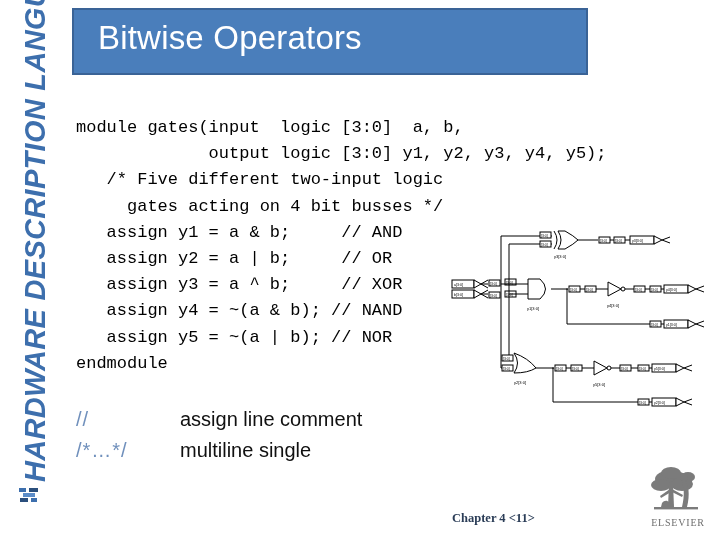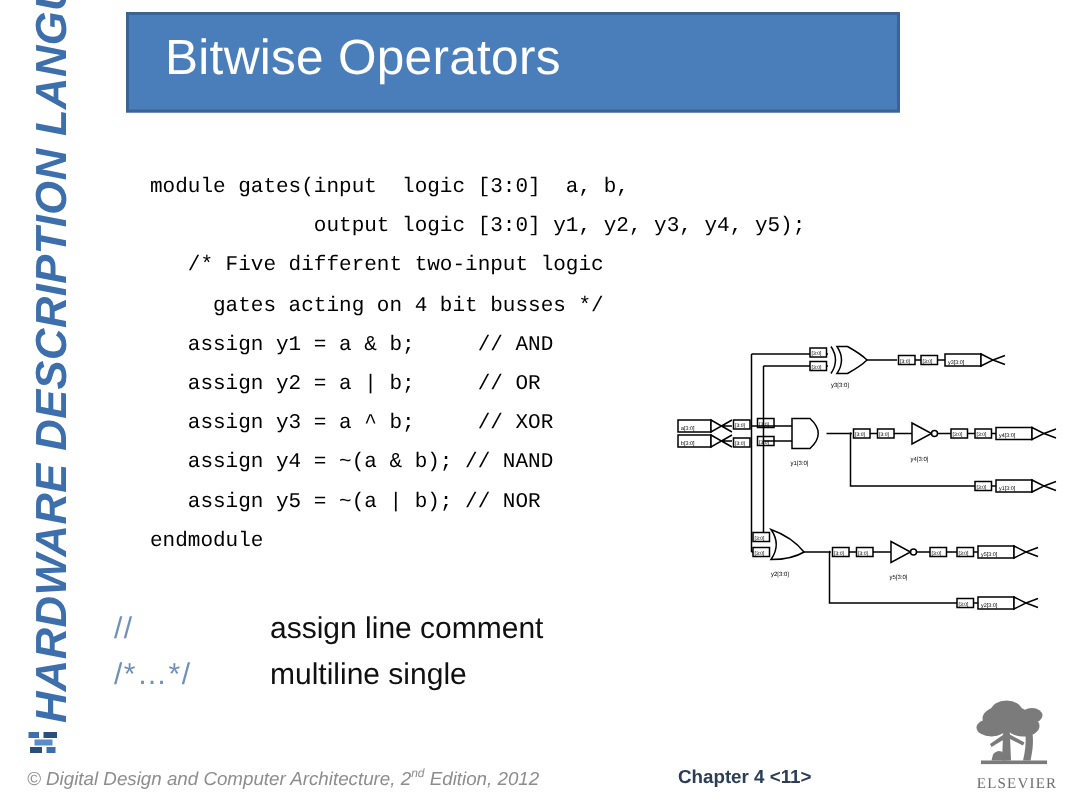--- a/index.html
+++ b/index.html
@@ -42,21 +42,21 @@
     letter-spacing: 0.3px;
     color: #3d6fad;
     white-space: nowrap;
     text-align: left;
     line-height: 40px;
   }
 
   
   #title-bar {
     position: absolute;
-    left: 84px;
+    left: 72px;
     top: 8px;
     width: 516px;
     height: 67px;
     background: #4a7ebb;
     border: 2px solid #3a6396;
     box-sizing: border-box;
   }
   #title-text {
     position: absolute;
     left: 24px;
@@ -68,25 +68,24 @@
     white-space: nowrap;
     letter-spacing: 0.2px;
   }
 
   
   #code-block {
     position: absolute;
     left: 76px;
     top: 98px;
     font-family: "Liberation Mono", "DejaVu Sans Mono", monospace;
-    font-size: 14px;
+    font-size: 17px;
     line-height: 26.2px;
     color: #000000;
     white-space: pre;
-    margin-left: 24px;
   }
 
   
   #legend {
     position: absolute;
     left: 76px;
     top: 408px;
     font-family: "Liberation Sans", sans-serif;
   }
   .legend-row {
@@ -131,21 +130,21 @@
     white-space: nowrap;
   }
   #footer-copy sup {
     font-size: 8px;
     vertical-align: super;
   }
   #footer-chapter {
     position: absolute;
     left: 452px;
     top: 511px;
-    font-family: Liberation Sans, sans-serif;
+    font-family: Liberation Serif, serif;
     font-size: 12.5px;
     font-weight: bold;
     color: #2b3d57;
     white-space: nowrap;
   }
 
   
   #elsevier-logo {
     position: absolute;
     left: 648px;
@@ -400,23 +399,20 @@
   <div id="footer-logo">
     <svg width="22" height="16" viewBox="0 0 22 16">
       <rect x="1" y="1" width="7" height="4" fill="#3d6fad"></rect>
       <rect x="11" y="1" width="9" height="4" fill="#2b4f7d"></rect>
       <rect x="5" y="6" width="12" height="4" fill="#5b8cc8"></rect>
       <rect x="2" y="11" width="8" height="4" fill="#2b4f7d"></rect>
       <rect x="13" y="11" width="6" height="4" fill="#3d6fad"></rect>
     </svg>
   </div>
 
-  <div id="footer-copy">
-    <span>© Digital Design and Computer Architecture, 2</span><sup>nd</sup><span> Edition, 2012</span>
-  </div>
 
   <div id="footer-chapter">Chapter 4 &lt;11&gt;</div>
 
   <div id="elsevier-logo">
     <svg width="60" height="56" viewBox="0 0 60 56" style="position:absolute;left:0;top:0;">
       <g fill="#7b7b7b">
         <ellipse cx="23" cy="16" rx="16" ry="9"></ellipse>
         <ellipse cx="13" cy="22" rx="10" ry="6"></ellipse>
         <ellipse cx="34" cy="21" rx="11" ry="7"></ellipse>
         <ellipse cx="23" cy="10" rx="10" ry="6"></ellipse>

